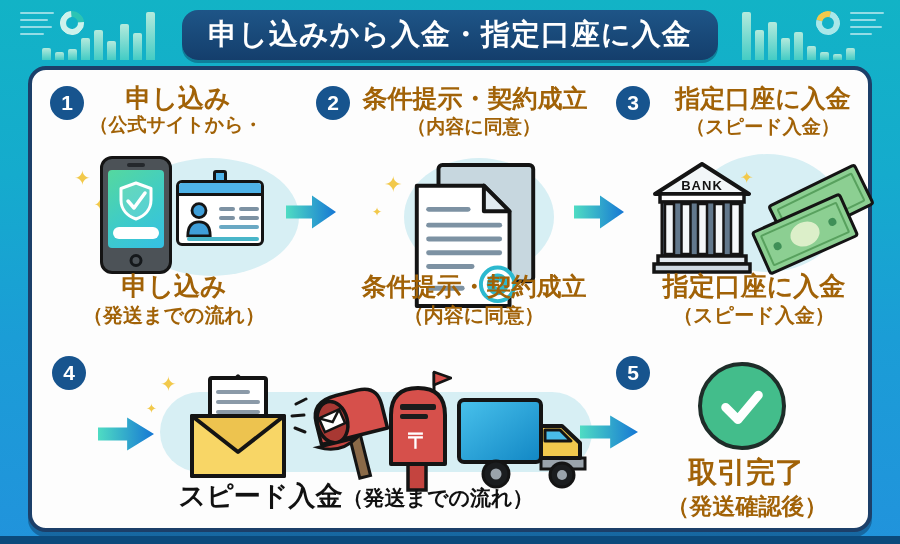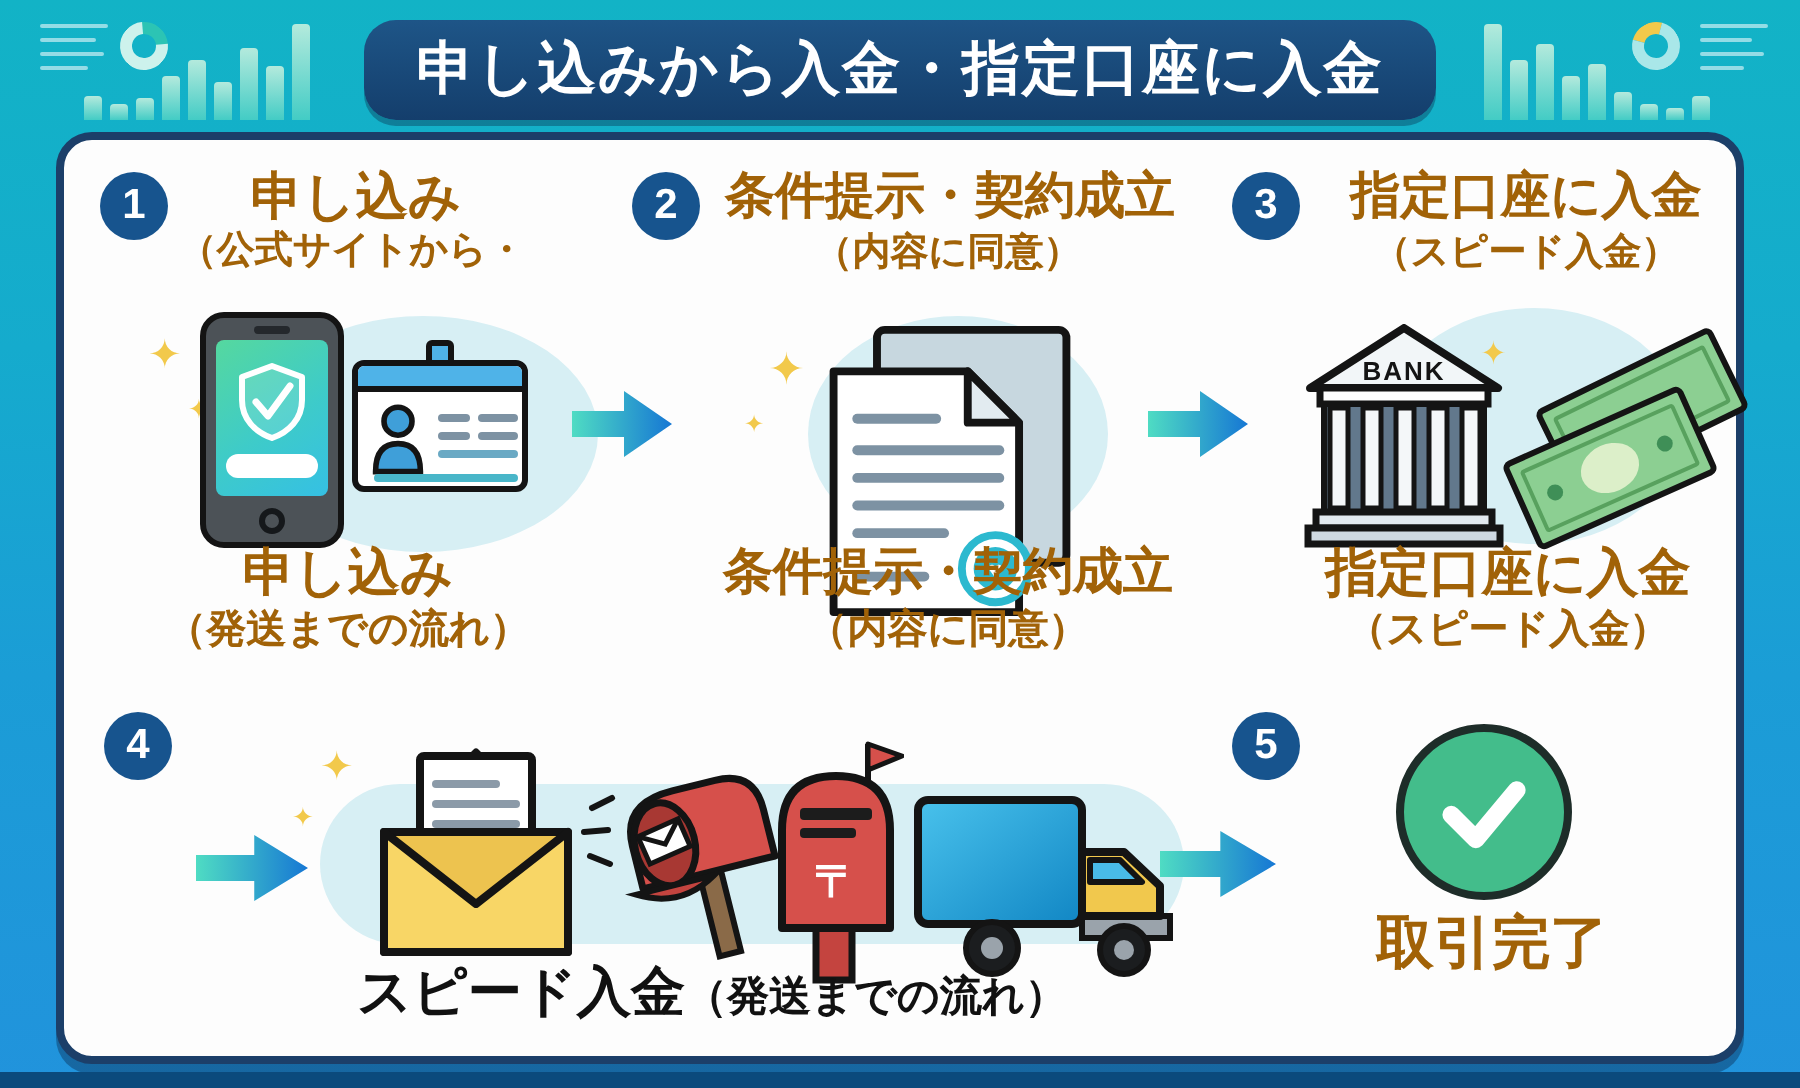--- a/index.html
+++ b/index.html
@@ -297,17 +297,18 @@
     <div class="circle-num" style="left:584px;top:286px;">
         <span>5</span>
       </div>
     <div class="arrow" style="left:548px;top:344px;width:58px;height:36px;"></div>
     <div class="check-circle" style="left:666px;top:292px;">
       <svg width="60" height="60" viewBox="0 0 88 88">
         <polyline points="20,46 38,64 68,28" fill="none" stroke="#ffffff" stroke-width="13" stroke-linecap="round" stroke-linejoin="round"></polyline>
       </svg>
     </div>
     <div class="cap" style="left:594px;top:386px;width:240px;font-size:29px;">取引完了</div>
+    <div class="cap-sub" style="left:600px;top:424px;width:230px;font-size:23px;">（発送確認後）</div>
 
   </div>
 
   <div class="bottom-edge"></div>
 </div>
 
 </body></html>

